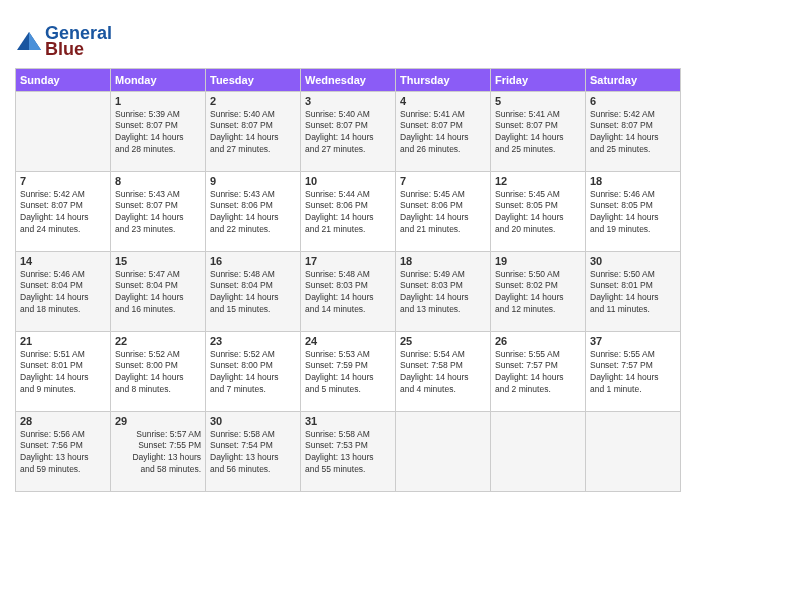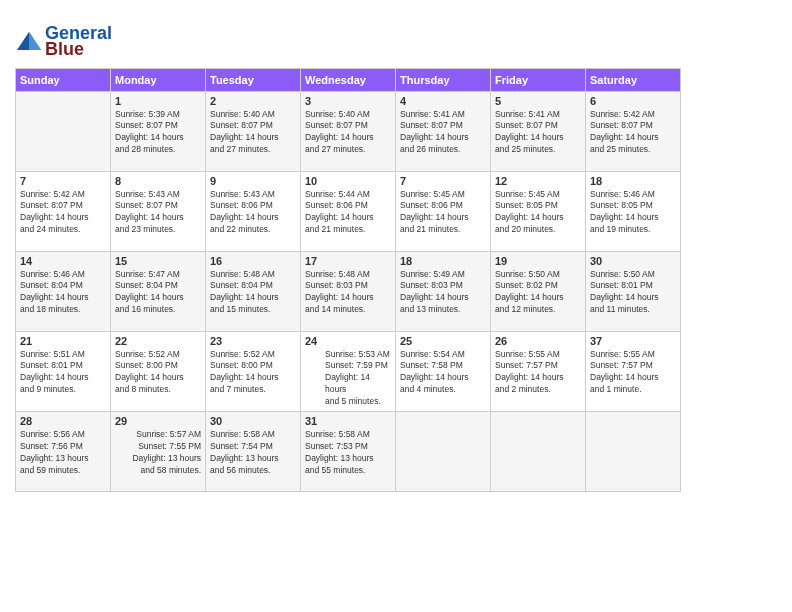--- a/index.html
+++ b/index.html
@@ -285,21 +285,21 @@
           </td>
           <td>
             <span class="day-number">23</span>
             <div class="cell-info" style="white-space: pre-line;">Sunrise: 5:52 AM
 Sunset: 8:00 PM
 Daylight: 14 hours
 and 7 minutes.</div>
           </td>
           <td>
             <span class="day-number">24</span>
-            <div class="cell-info" style="white-space: pre-line; margin-left: 20px;">Sunrise: 5:53 AM
+            <div class="cell-info" style="white-space: pre-line;">Sunrise: 5:53 AM
 Sunset: 7:59 PM
 Daylight: 14 hours
 and 5 minutes.</div>
           </td>
           <td>
             <span class="day-number">25</span>
             <div class="cell-info" style="white-space: pre-line;">Sunrise: 5:54 AM
 Sunset: 7:58 PM
 Daylight: 14 hours
 and 4 minutes.</div>

